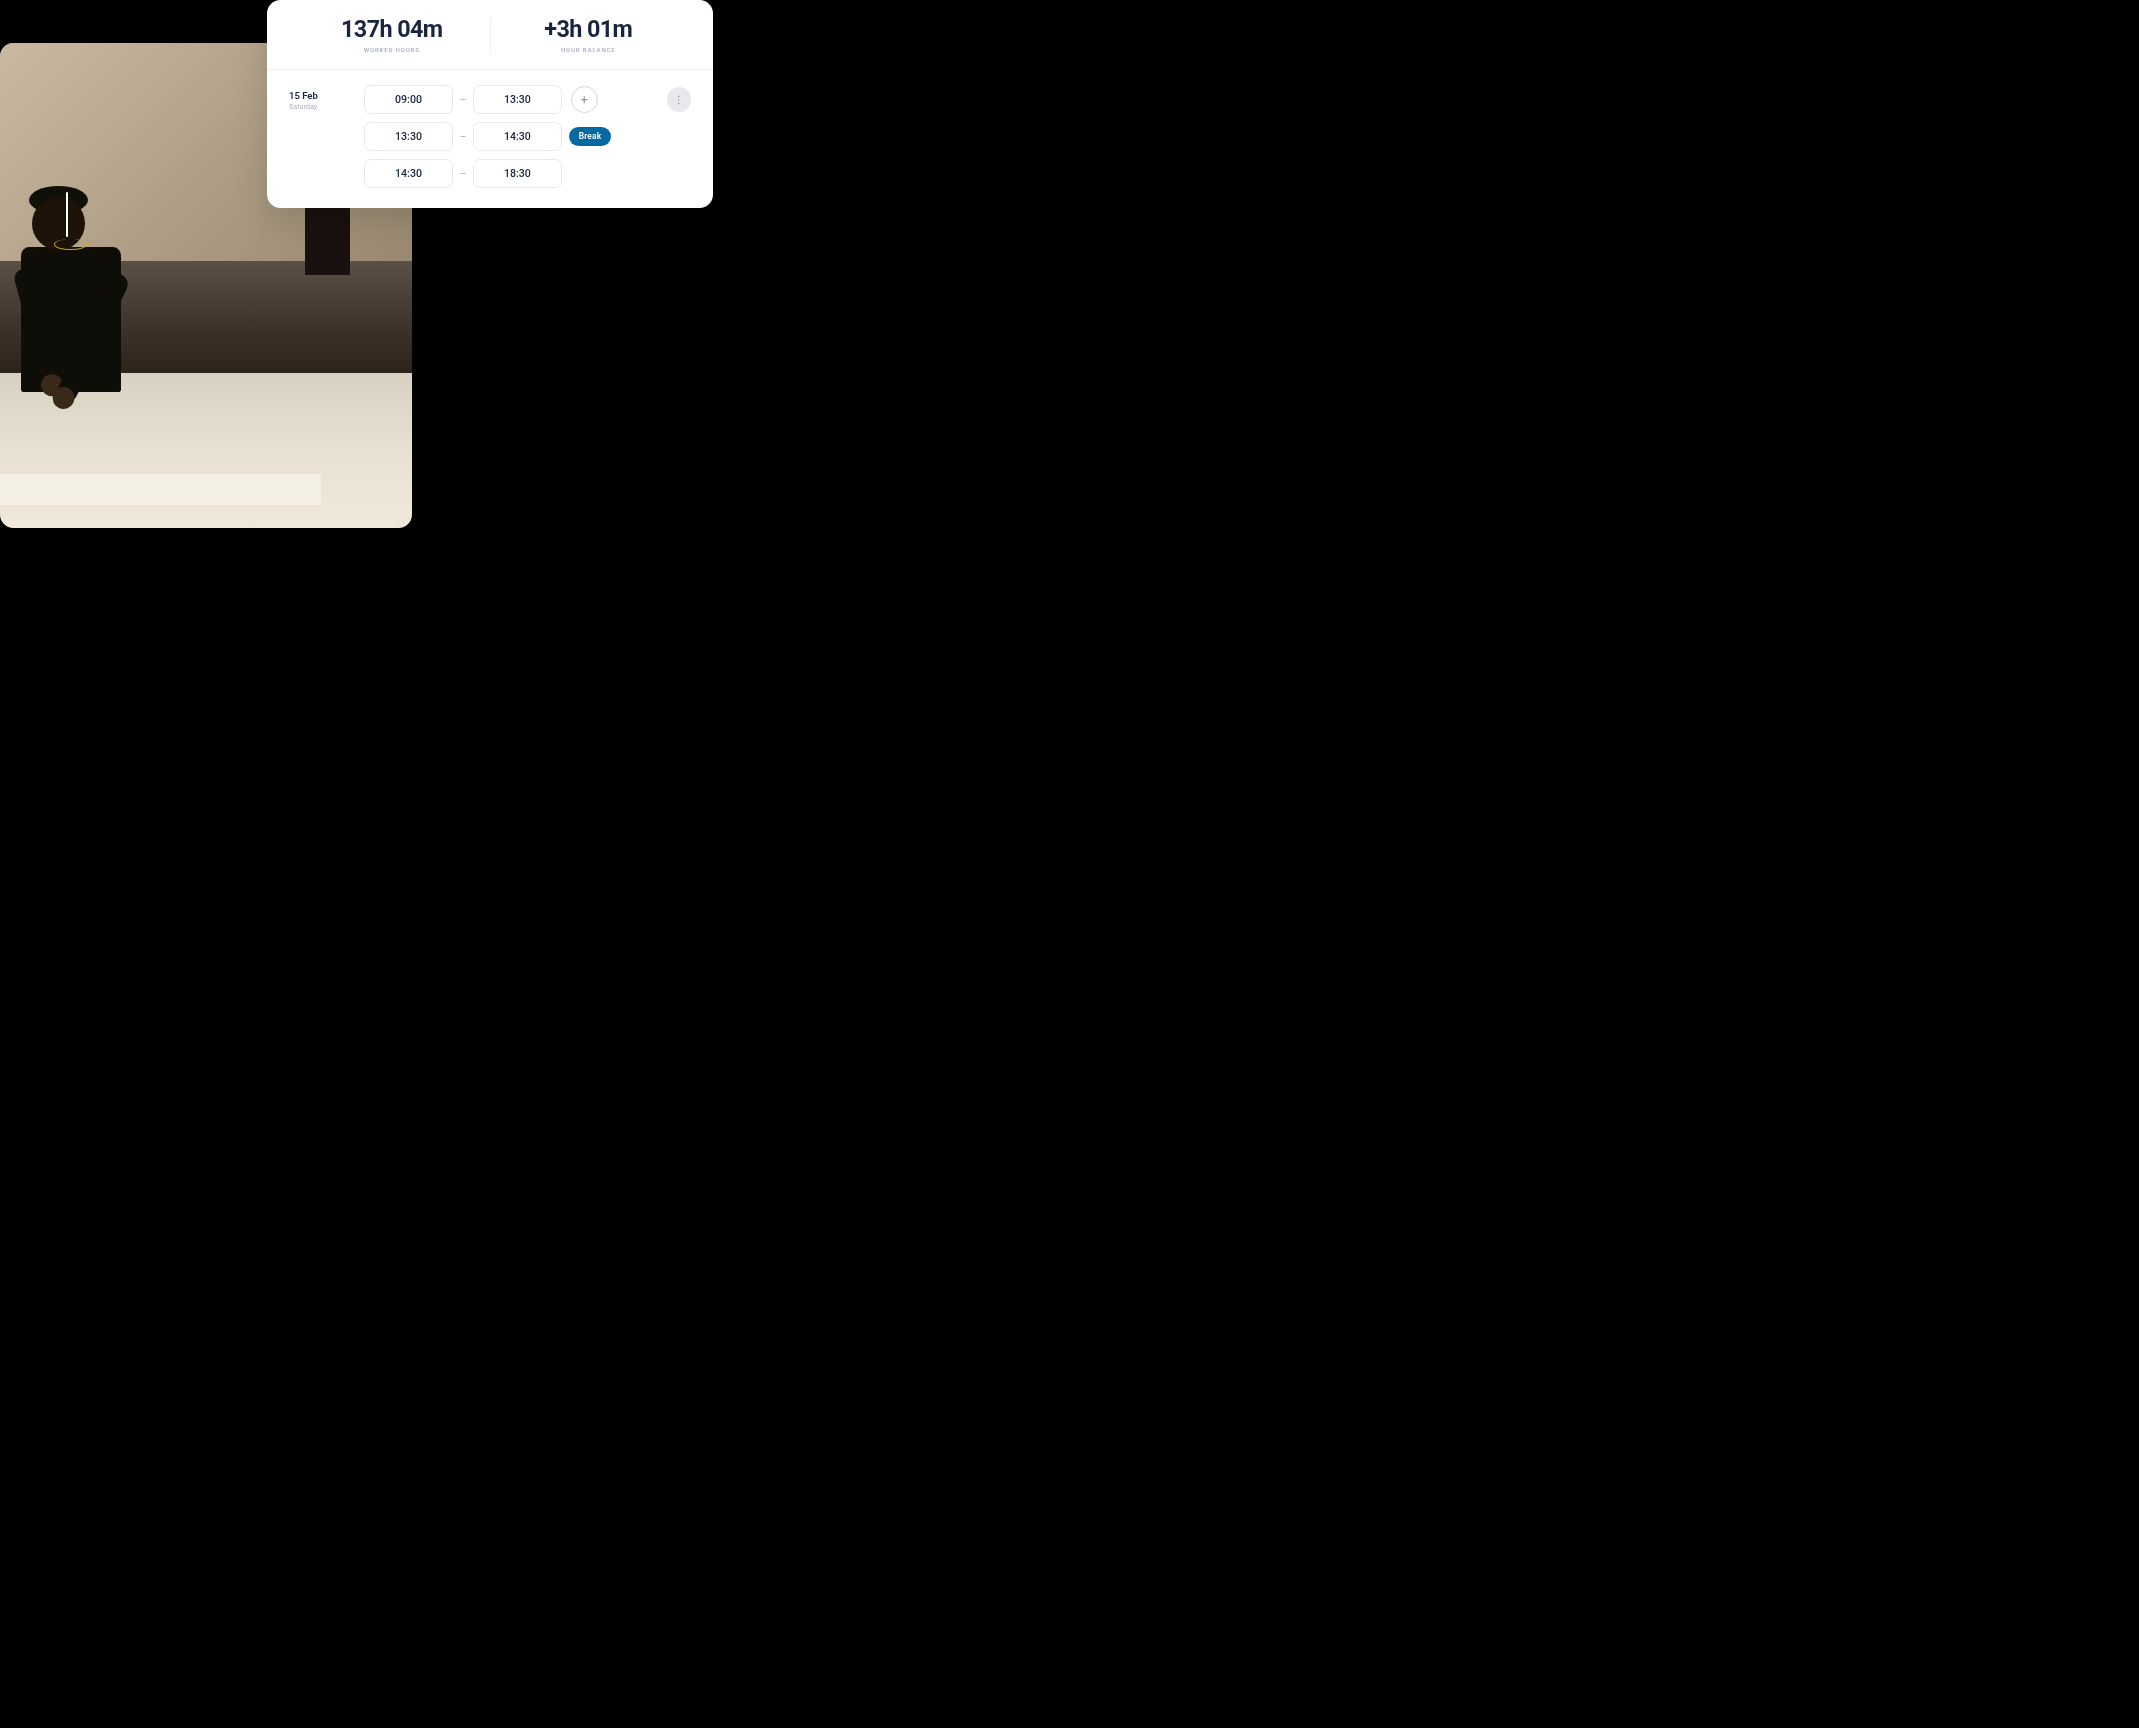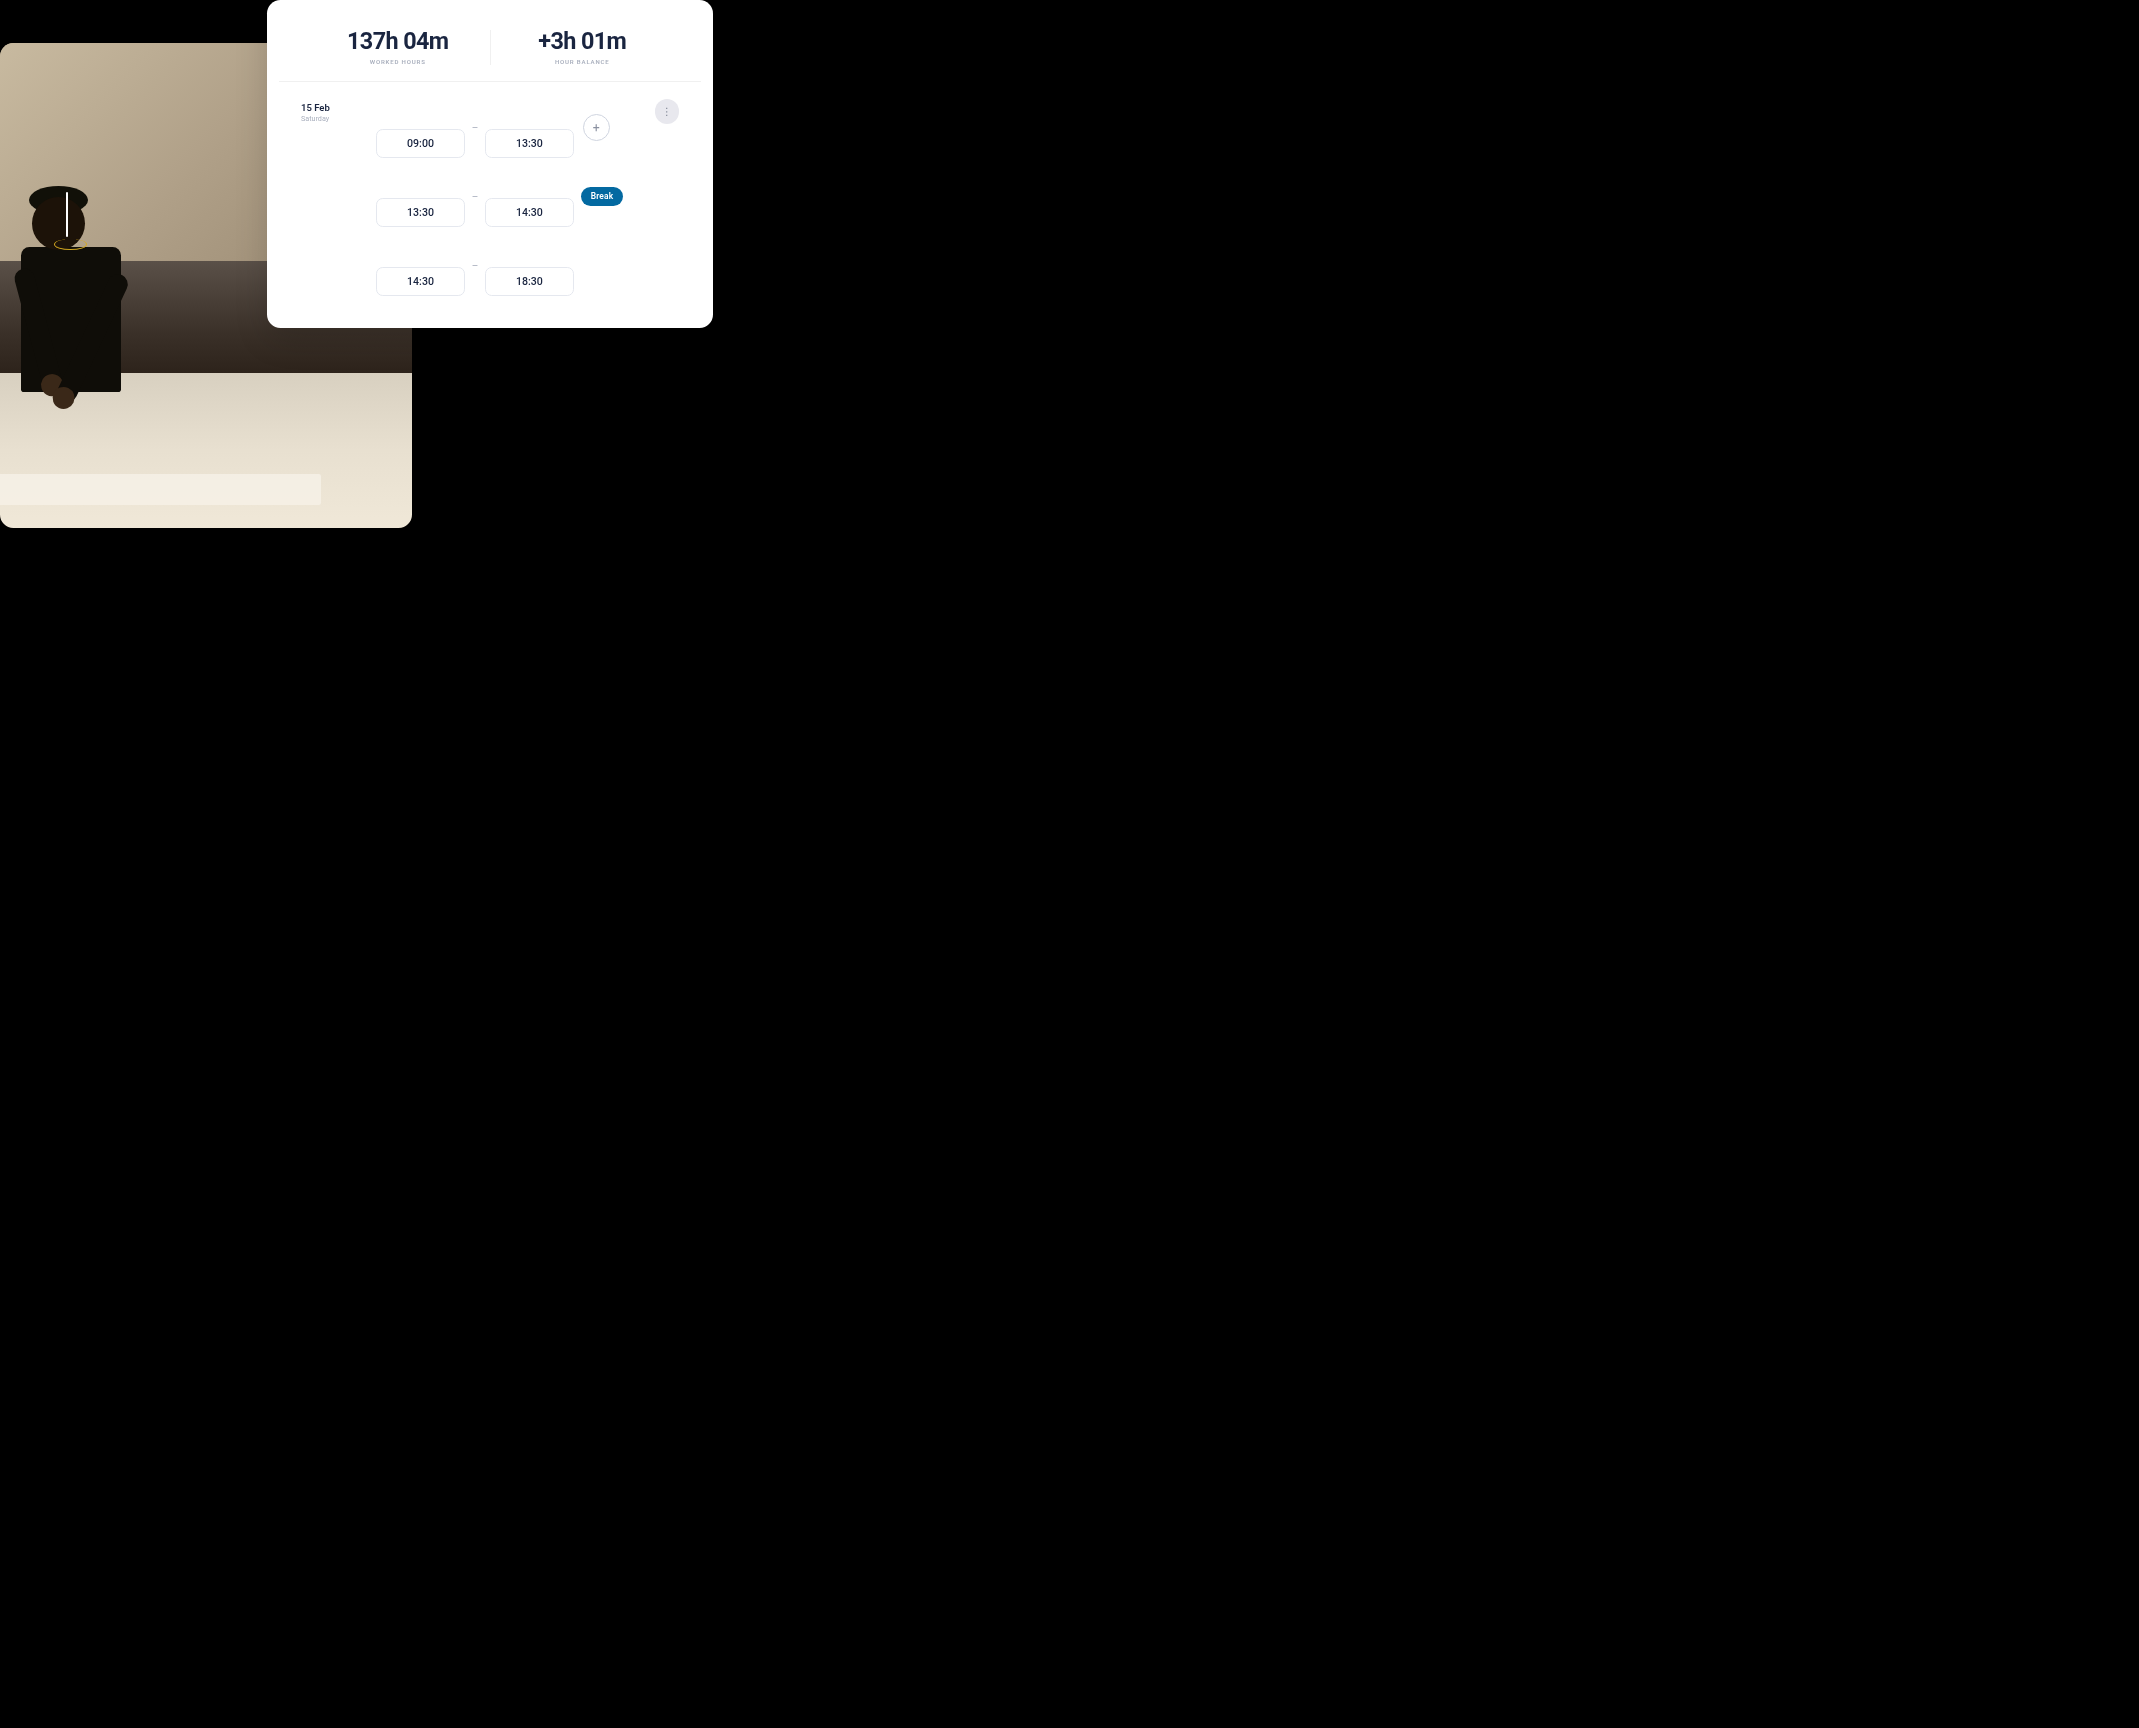--- a/index.html
+++ b/index.html
@@ -29,21 +29,21 @@
     }
 
     
     .card {
       position: absolute;
       right: 0;
       top: 0;
       width: 446px;
       background: #ffffff;
       border-radius: 13.4px;
-      padding: 12px;
+      padding: 0;
       box-shadow: 0 11px 33px rgba(0,0,0,0.15);
       z-index: 2;
       overflow: hidden;
     }
 
     .stats-row {
       display: flex;
       padding: 18px 27px 15.6px;
       border-bottom: 0.6px solid #f0f0f0;
       gap: 0;
@@ -126,21 +126,20 @@
       border-radius: 6.7px;
       display: flex;
       align-items: center;
       justify-content: center;
       font-size: 10.6px;
       font-weight: 500;
       color: #1a2540;
       background: #fff;
       cursor: pointer;
       flex-shrink: 0;
-      margin-top: 32px;
     }
 
     .separator {
       color: #aab0be;
       font-size: 10px;
       font-weight: 400;
       flex-shrink: 0;
     }
 
     .add-btn {

